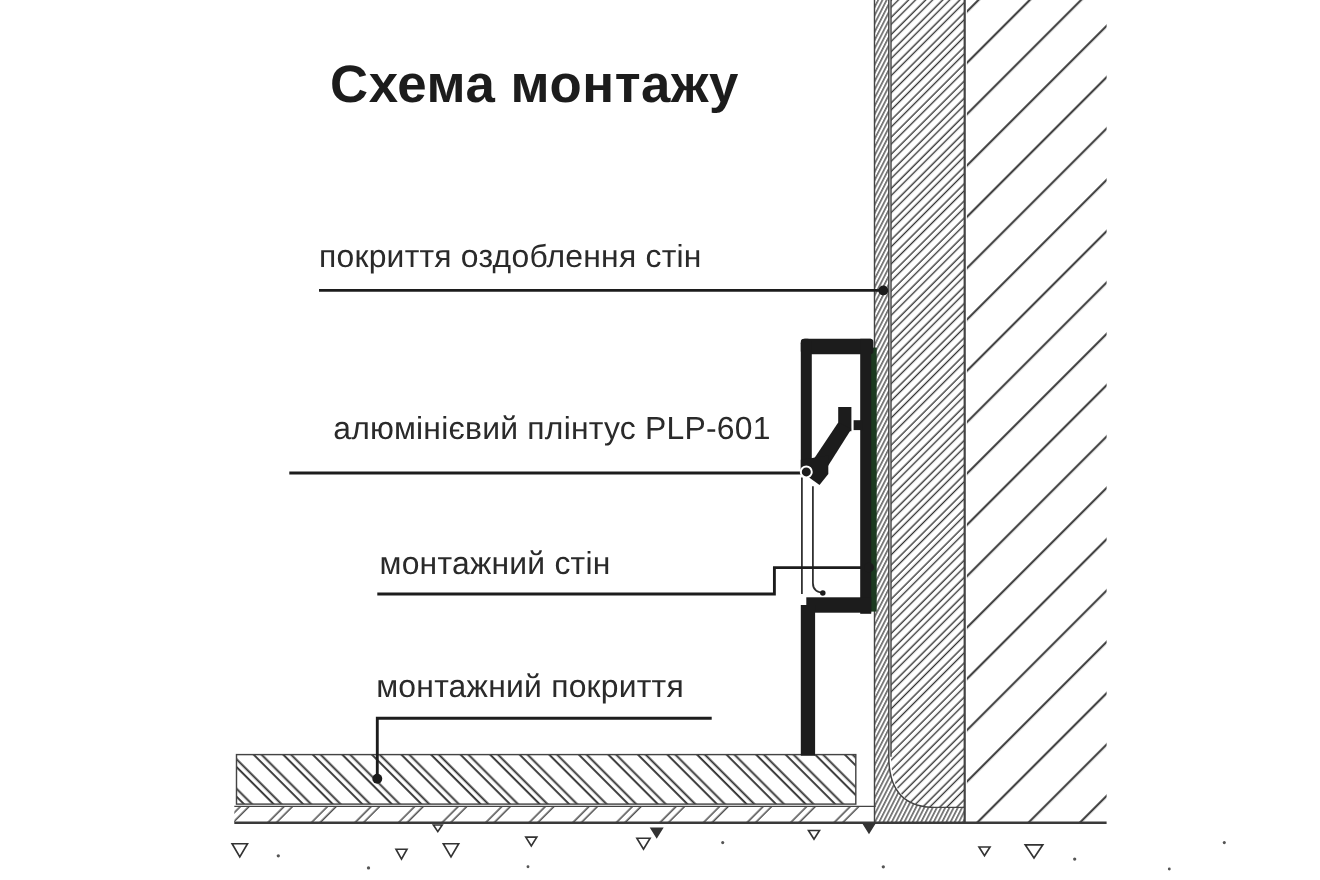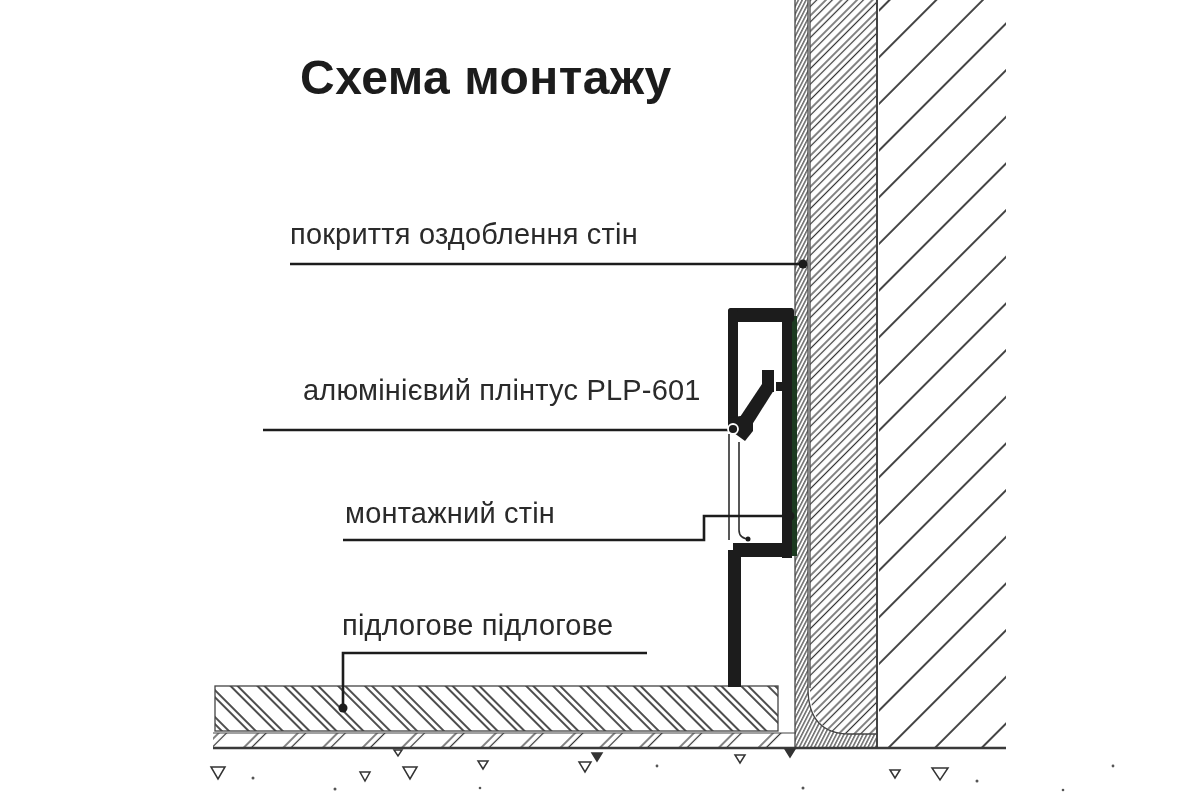--- a/index.html
+++ b/index.html
@@ -139,13 +139,13 @@
 
     <path class="ldr" d="M647,653 H343 V706"></path>
     <circle class="dot" cx="343" cy="708" r="4.5"></circle>
   </g>
 </svg>
 
 <div class="page-title">Схема монтажу</div>
 <div class="lbl" id="lbl-wall-finish">покриття оздоблення стін</div>
 <div class="lbl" id="lbl-skirting">алюмінієвий плінтус PLP-601</div>
 <div class="lbl" id="lbl-glue">монтажний стін</div>
-<div class="lbl" id="lbl-floor">підлогове підлогове</div>
+<div class="lbl" id="lbl-floor">монтажний покриття</div>
 
 </body></html>

